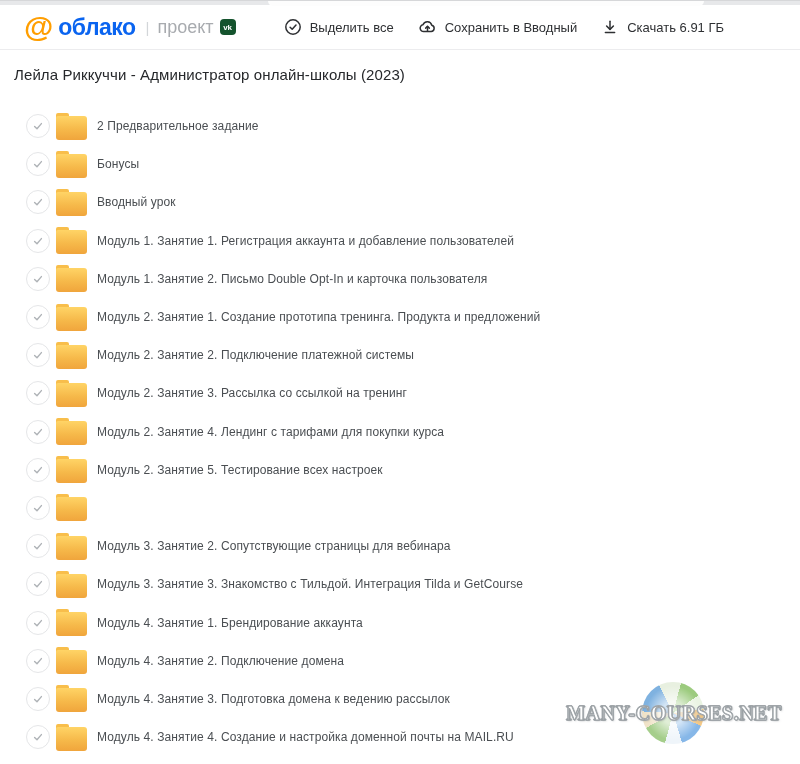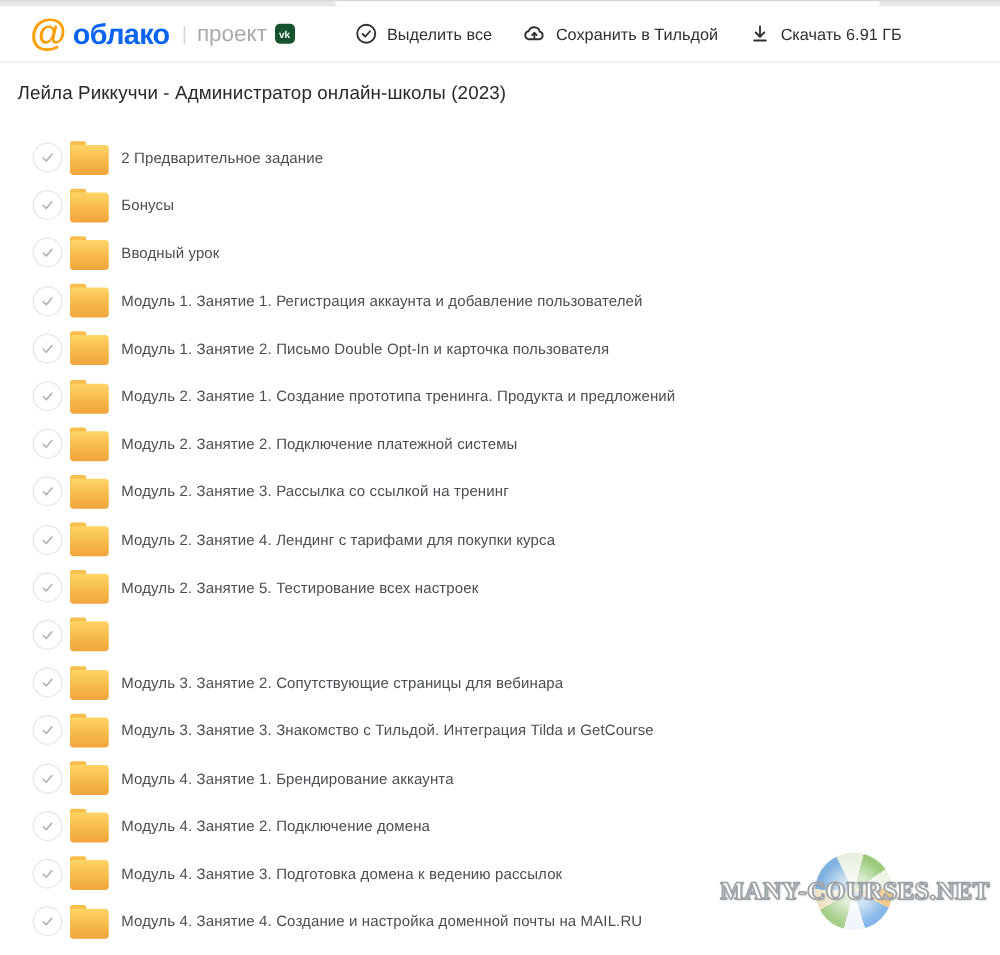--- a/index.html
+++ b/index.html
@@ -142,21 +142,21 @@
   }
   .folder-label {
     font-size: 12px;
     color: #4a4e52;
     letter-spacing: 0.1px;
   }
 
   
   .watermark {
     position: absolute;
-    right: 0;
+    right: 10px;
     bottom: 16px;
     width: 232px;
     height: 66px;
     pointer-events: none;
   }
   .globe {
     position: absolute;
     left: 84px; top: 0;
     width: 62px; height: 62px;
     border-radius: 50%;
@@ -212,21 +212,21 @@
     </button>
 
     <button class="tool-btn">
       <span>
         <svg width="19" height="18" viewBox="0 0 19 18" fill="none" stroke="#2e3033" stroke-width="1.5" stroke-linecap="round" stroke-linejoin="round">
           <path d="M6 13.4 H13.2 A3.1 3.1 0 0 0 13.8 7.3 A4.6 4.6 0 0 0 5.0 6.8 A3.3 3.3 0 0 0 6 13.4 Z"></path>
           <line x1="9.5" y1="13.2" x2="9.5" y2="8.4"></line>
           <polyline points="7.7,10.1 9.5,8.3 11.3,10.1"></polyline>
         </svg>
       </span>
-      <span>Сохранить в Тильдой</span>
+      <span>Сохранить в Вводный</span>
     </button>
 
     <button class="tool-btn">
       <span>
         <svg width="18" height="18" viewBox="0 0 18 18" fill="none" stroke="#2e3033" stroke-width="1.5" stroke-linecap="round" stroke-linejoin="round">
           <line x1="9" y1="3.2" x2="9" y2="11.2"></line>
           <polyline points="5.6,8.0 9,11.4 12.4,8.0"></polyline>
           <line x1="4.4" y1="14.4" x2="13.6" y2="14.4"></line>
         </svg>
       </span>

